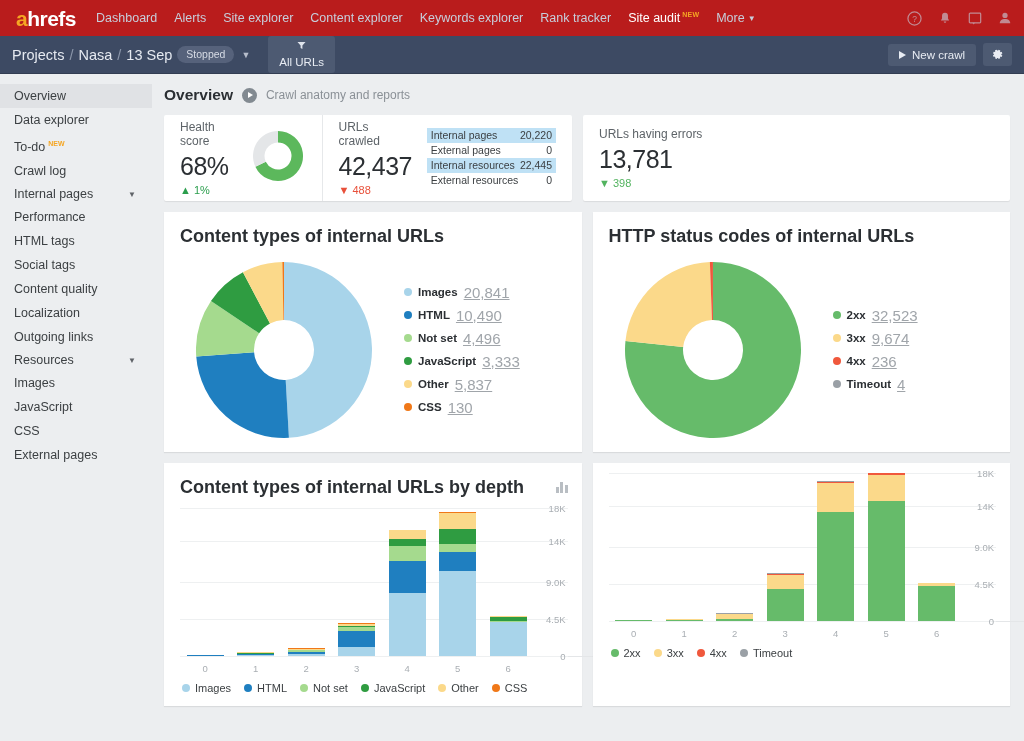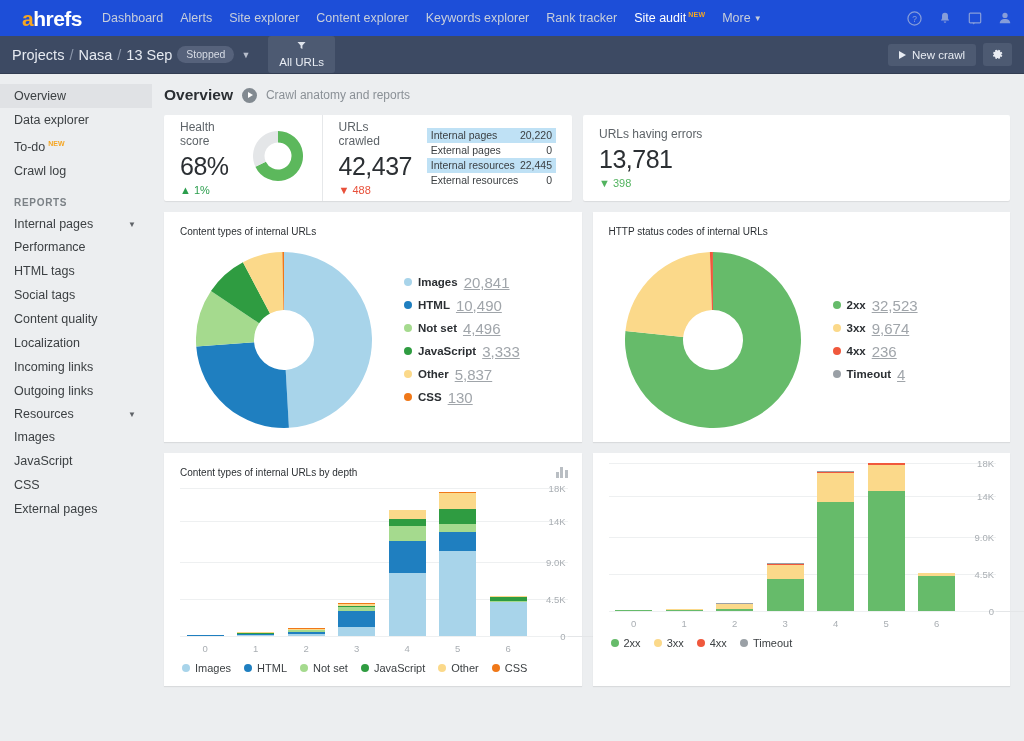--- a/index.html
+++ b/index.html
@@ -5,22 +5,22 @@
   * { box-sizing: border-box; margin: 0; padding: 0; }
   html, body {
     width: 1024px; height: 741px;
     font-family: "Liberation Sans", sans-serif;
     background: #eceef0;
     overflow: hidden;
   }
 
   
   .topnav {
-    height: 36px; background: #1d4ed8; display: flex; align-items: center;
-    padding: 0 22px; position: relative;
+    height: 36px; background: #b91c1c; display: flex; align-items: center;
+    padding: 0 16px; position: relative;
   }
   .logo { font-size: 21px; font-weight: bold; color: #fff; letter-spacing: -0.5px; margin-right: 20px; line-height: 1; }
   .logo .a { color: #f5a623; }
   .navlinks { display: flex; align-items: center; gap: 17px; }
   .navlink { color: #c7cedb; font-size: 12.5px; cursor: pointer; position: relative; white-space: nowrap; }
   .navlink.active { color: #ffffff; }
   .badge-new {
     color: #f5a623; font-size: 7px; font-weight: bold; vertical-align: super;
     margin-left: 2px; letter-spacing: 0.2px;
   }
@@ -98,21 +98,21 @@
   .brk-row.hl { background: #bfe1f5; }
   .brk-val { color: #3c4043; }
 
   
   .chart-row { display: flex; gap: 11px; margin: 11px 0 0 6px; }
   .chart-card { background: #fff; flex: 1; box-shadow: 0 1px 1px rgba(0,0,0,.08); }
   .chart-head {
     display: flex; align-items: center; justify-content: space-between;
     padding: 14px 14px 0 16px;
   }
-  .chart-title { font-size: 10px; font-weight: normal; color: #2b2f33; }
+  .chart-title { font-size: 18px; font-weight: bold; color: #2b2f33; }
   .bars-icon { display: flex; align-items: flex-end; gap: 1.5px; height: 11px; cursor: pointer; }
   .bars-icon i { display:block; width: 3px; background: #b9bec3; }
 
   .donut-wrap { display: flex; align-items: center; height: 205px; }
   .donut-area { width: 240px; display: flex; justify-content: center; align-items: center; }
   .legend { font-size: 11.5px; }
   .legend-row { display: flex; align-items: center; gap: 6px; margin: 6px 0; }
   .dot { width: 8px; height: 8px; border-radius: 50%; display: block; }
   .lg-name { color: #2b2f33; font-weight: bold; font-size: 11.5px; }
   .lg-val { color: #a0a5aa; font-size: 15px; text-decoration: underline; }
@@ -205,31 +205,29 @@
   </div>
 </div>
 
 <div class="body-wrap">
 
   <div class="sidebar" id="sidebar">
       <div class="side-item sel"><span>Overview</span></div>
       <div class="side-item"><span>Data explorer</span></div>
       <div class="side-item"><span>To-do</span><span class="side-new">NEW</span></div>
       <div class="side-item"><span>Crawl log</span></div>
-      <div class="side-head">REPORTS</div>
       <div class="side-group">
         <span>Internal pages</span>
         <span class="side-arrow">▼</span>
       </div>
       <div class="side-item sub">Performance</div>
       <div class="side-item sub">HTML tags</div>
       <div class="side-item sub">Social tags</div>
       <div class="side-item sub">Content quality</div>
       <div class="side-item sub">Localization</div>
-      <div class="side-item sub">Incoming links</div>
       <div class="side-item sub">Outgoing links</div>
       <div class="side-group">
         <span>Resources</span>
         <span class="side-arrow">▼</span>
       </div>
       <div class="side-item sub">Images</div>
       <div class="side-item sub">JavaScript</div>
       <div class="side-item sub">CSS</div>
       <div class="side-item">External pages</div>
     </div>

